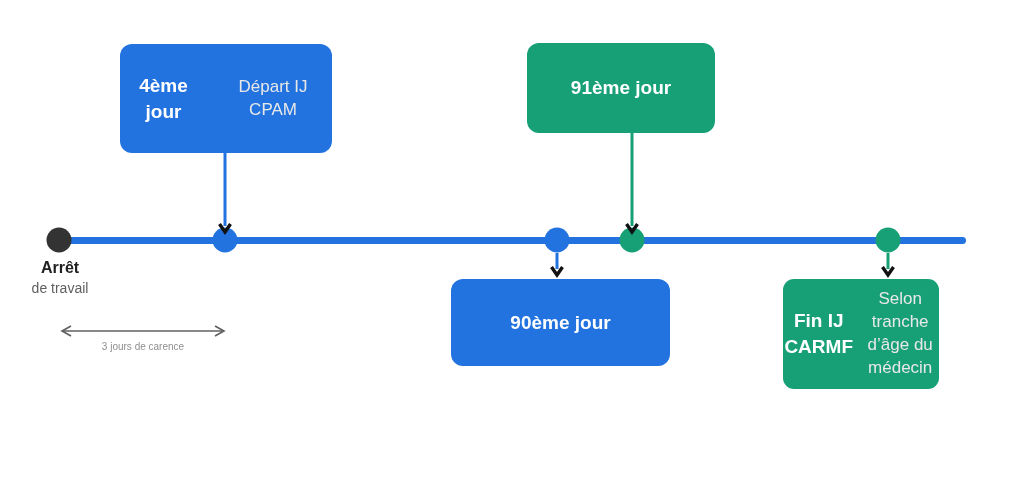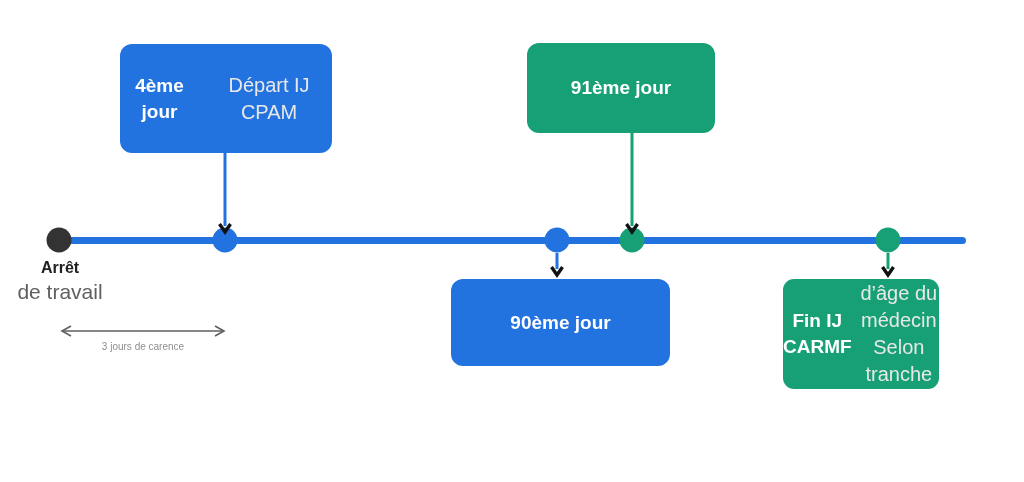--- a/index.html
+++ b/index.html
@@ -47,21 +47,21 @@
     flex-direction: row;
     justify-content: center;
     align-items: center;
     text-align: center;
     gap: 7px;
     line-height: 1.35;
   }
   .card.blue  { background: var(--blue, #2273df); }
   .card.green { background: var(--green, #17a076); }
   .card .title { font-size: 19px; font-weight: bold; color: var(--card_text, #ffffff); }
-  .card .line  { font-size: 20px; color: var(--card_subtext, #e8e8e8); }
+  .card .line  { font-size: 17px; color: var(--card_subtext, #e8e8e8); }
   .card-j4  { left: 120px; top: 44px;  width: 212px; height: 109px; }
   .card-j91 { left: 527px; top: 43px;  width: 188px; height: 90px; }
   .card-j90 { left: 451px; top: 279px; width: 219px; height: 87px; }
   .card-fin { left: 783px; top: 279px; width: 156px; height: 110px; border-radius: 11px; }
 
   
   .varrow { position: absolute; }
   .varrow svg { display: block; }
   .varrow .shaft { stroke-width: 3; fill: none; }
   .varrow .shaft.blue  { stroke: var(--blue, #2273df); }
@@ -77,21 +77,21 @@
     position: absolute;
     left: 9px; top: 259px;
     width: 102px;
     text-align: center;
   }
   .start-label .title {
     font-size: 16px; font-weight: bold;
     color: var(--text_dark, #212121);
   }
   .start-label .subtitle {
-    font-size: 21px;
+    font-size: 14px;
     color: var(--text_gray, #5f5f5f);
     margin-top: 3px;
   }
 
   
   .carence-arrow { position: absolute; left: 58px; top: 324px; }
   .carence-arrow line, .carence-arrow polyline {
     stroke: var(--text_gray, #5f5f5f);
     stroke-width: 1.6;
     fill: none;
@@ -129,22 +129,22 @@
     <div class="title">91ème jour</div>
   </div>
 
   <div class="card blue card-j90">
     <div class="title">90ème jour</div>
   </div>
 
   <div class="card green card-fin">
     <div class="title">Fin IJ CARMF</div>
     <div>
+      <div class="line">Selon tranche</div>
       <div class="line">d’âge du médecin</div>
-      <div class="line">Selon tranche</div>
     </div>
   </div>
 
   <div class="varrow arrow-j4">
     <svg width="16" height="84" viewBox="0 0 16 84">
       <line class="shaft blue" x1="8" y1="0" x2="8" y2="73"></line>
       <polyline class="head" points="2.5,71 8,79 13.5,71"></polyline>
     </svg>
   </div>
 

